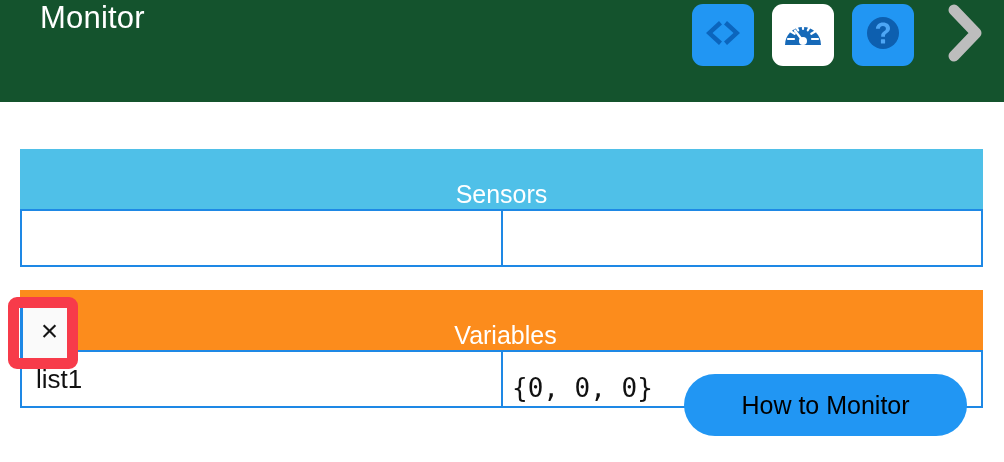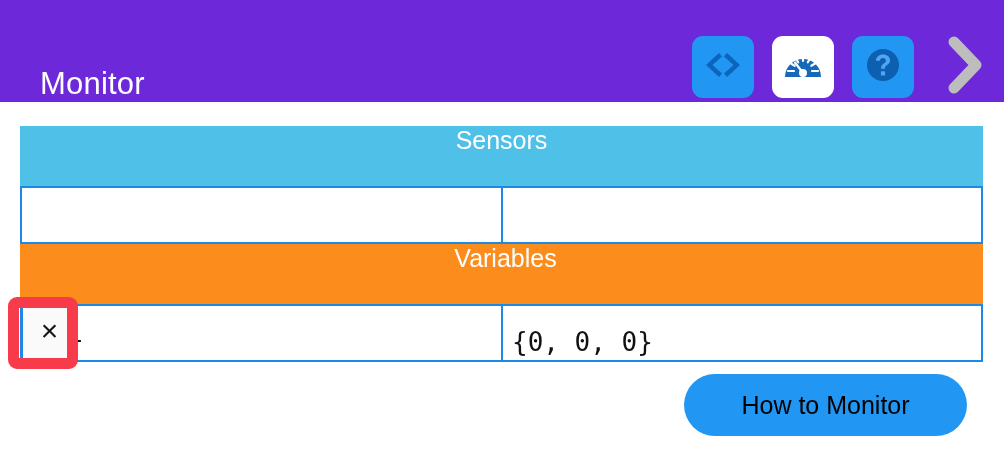--- a/index.html
+++ b/index.html
@@ -14,23 +14,23 @@
     overflow: hidden;
     position: relative;
   }
 
   
   #app-header {
     position: absolute;
     left: 0; top: 0;
     width: 1004px;
     height: 102px;
-    background: #6d28d9;
-    display: flex;
-    align-items: flex-end;
+    background: #14532d;
+    display: flex;
+    align-items: flex-start;
     box-sizing: border-box;
   }
   #page-title {
     color: #ffffff;
     font-size: 31px;
     font-weight: 400;
     margin-left: 40px;
     letter-spacing: 0.2px;
     white-space: nowrap;
   }
@@ -66,26 +66,27 @@
   
   #monitor-table {
     position: absolute;
     left: 20px;
     top: 126px;
     width: 963px;
   }
   .section-header {
     height: 60px;
     display: flex;
-    align-items: flex-start;
+    align-items: flex-end;
     justify-content: center;
     color: #ffffff;
     font-size: 25px;
     font-weight: 400;
     box-sizing: border-box;
+    margin-top: 23px;
   }
   .section-header.sensors { background: #4FC0E8; }
   .section-header.variables { background: #FC8C1C; padding-left: 8px; }
 
   .data-row {
     display: flex;
     height: 58px;
     box-sizing: border-box;
     border: 2px solid #1E88E5;
     background: #ffffff;

